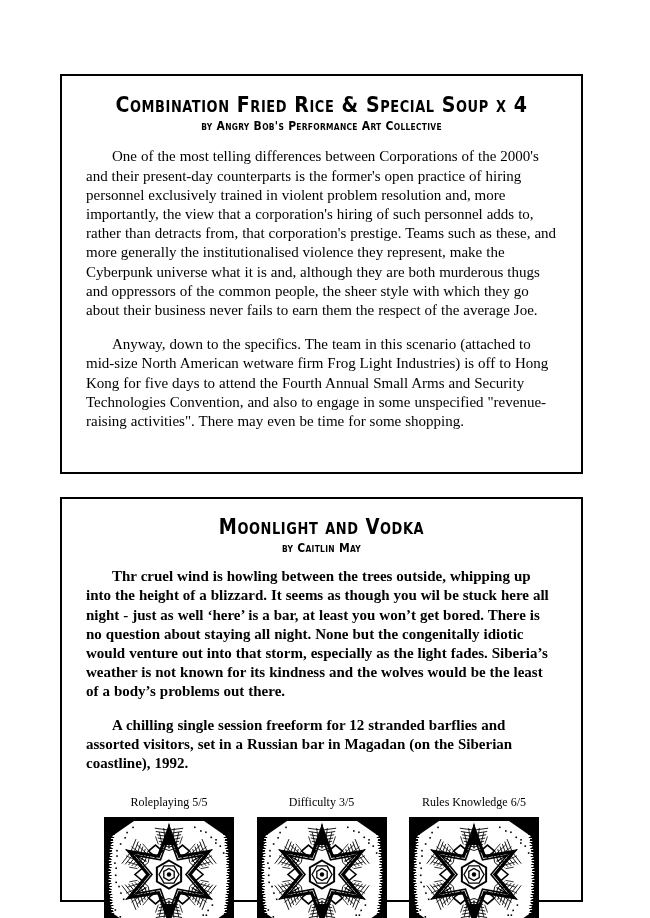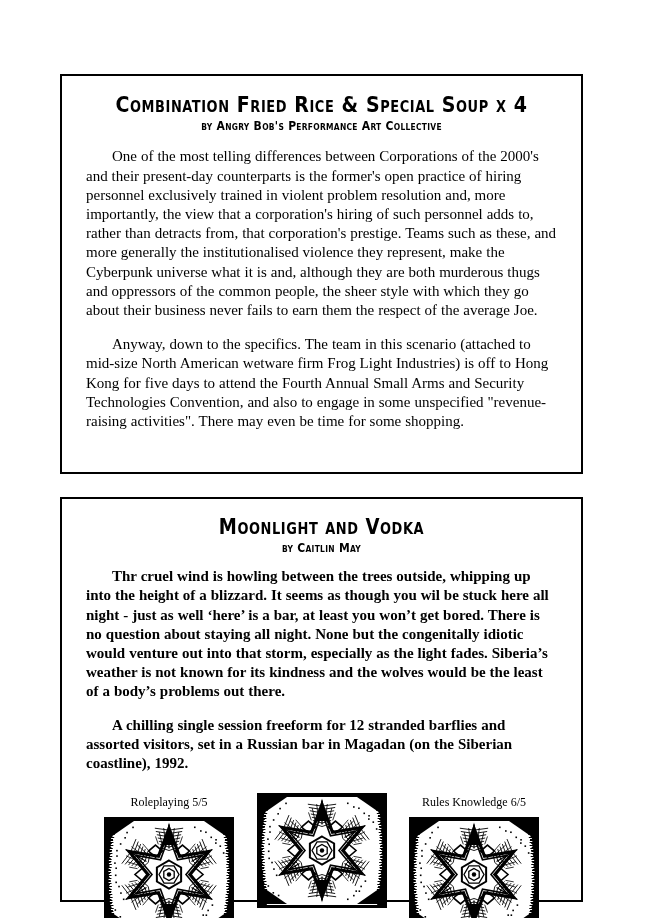--- a/index.html
+++ b/index.html
@@ -434,20 +434,21 @@
                 </g>
                 <g fill="#000">
                   <polygon points="4.00,4.00 30.00,4.00 4.00,22.00"></polygon>
                   <polygon points="126.00,4.00 100.00,4.00 126.00,22.00"></polygon>
                   <polygon points="4.00,111.00 30.00,111.00 4.00,93.00"></polygon>
                   <polygon points="126.00,111.00 100.00,111.00 126.00,93.00"></polygon>
                 </g>
               </svg></div>
         </div>
         <div class="rating">
+          <div class="rating-label">Difficulty 3/5</div>
           <div class="rating-art"><svg width="130" height="115" viewBox="0 0 130 115">
                 <rect x="0" y="0" width="130" height="115" fill="#000"></rect>
                 <g>
                   <rect x="11.36" y="4" width="107.29" height="1" fill="#fff"></rect>
                   <rect x="9.45" y="5" width="111.10" height="1" fill="#fff"></rect>
                   <rect x="12.22" y="6" width="105.57" height="1" fill="#fff"></rect>
                   <rect x="9.95" y="7" width="110.10" height="1" fill="#fff"></rect>
                   <rect x="9.72" y="8" width="110.56" height="1" fill="#fff"></rect>
                   <rect x="11.81" y="9" width="106.39" height="1" fill="#fff"></rect>
                   <rect x="8.77" y="10" width="112.46" height="1" fill="#fff"></rect>

